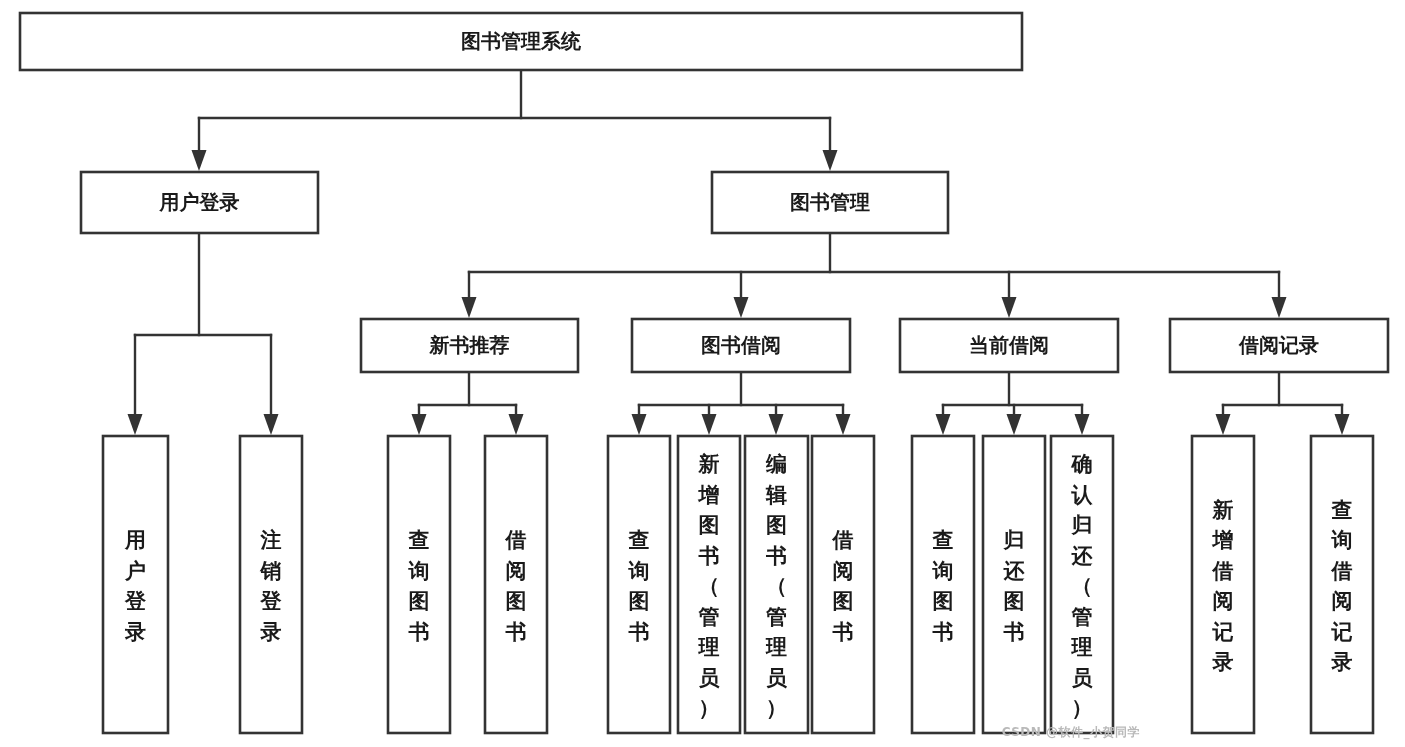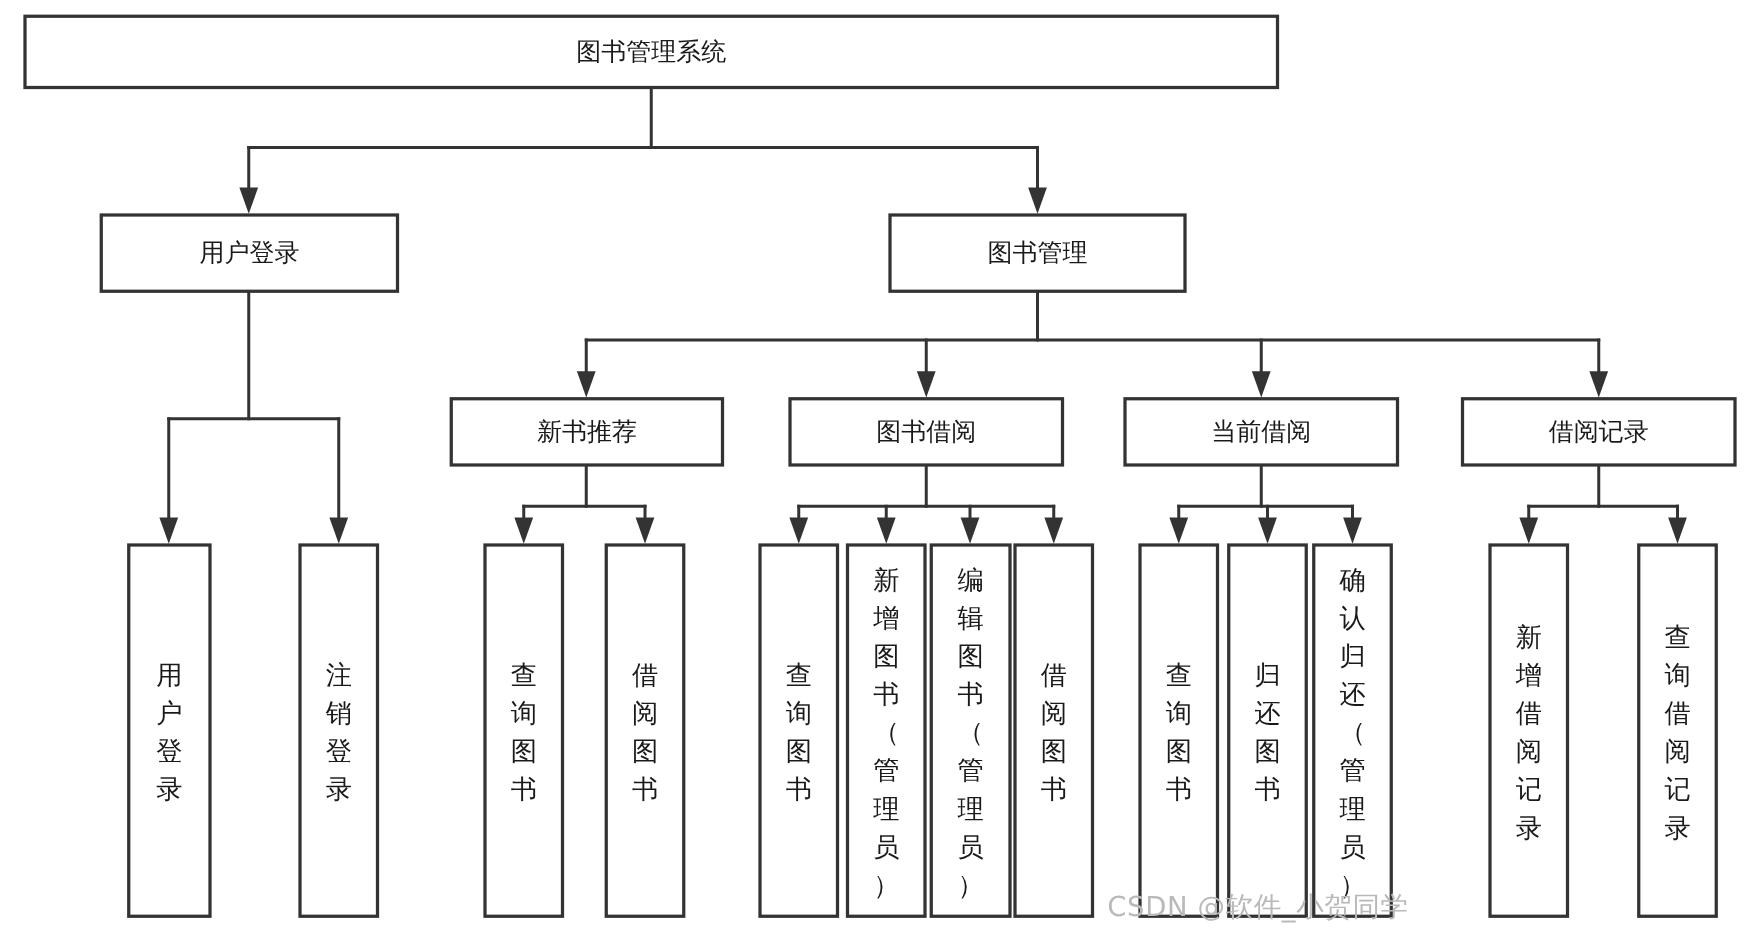--- a/index.html
+++ b/index.html
@@ -12,20 +12,21 @@
     width: 1405px;
     height: 747px;
     font-family: "DejaVu Sans", "Liberation Sans", sans-serif;
     overflow: hidden;
     position: relative;
   }
   #diagram-root {
     position: relative;
     width: 1140px;
     height: 747px;
+    font-weight: bold;
   }
   svg#flow-svg {
     position: absolute;
     left: 0;
     top: 0;
     width: 1405px;
     height: 747px;
     display: block;
   }
   .node-box {
@@ -51,24 +52,24 @@
     dominant-baseline: middle;
   }
   .leaf-label {
     font-family: "DejaVu Sans", "Liberation Sans", sans-serif;
     font-size: 21px;
     fill: #1a1a1a;
     text-anchor: middle;
   }
   .watermark {
     position: absolute;
-    right: 13px;
+    right: 0;
     bottom: 6px;
     font-family: "DejaVu Sans", "Liberation Sans", sans-serif;
-    font-size: 22px;
+    font-size: 12px;
     color: #b9b9b9;
     letter-spacing: 0.5px;
     white-space: nowrap;
     pointer-events: none;
   }
 </style>
 </head>
 <body>
 
 <div id="diagram-root">

